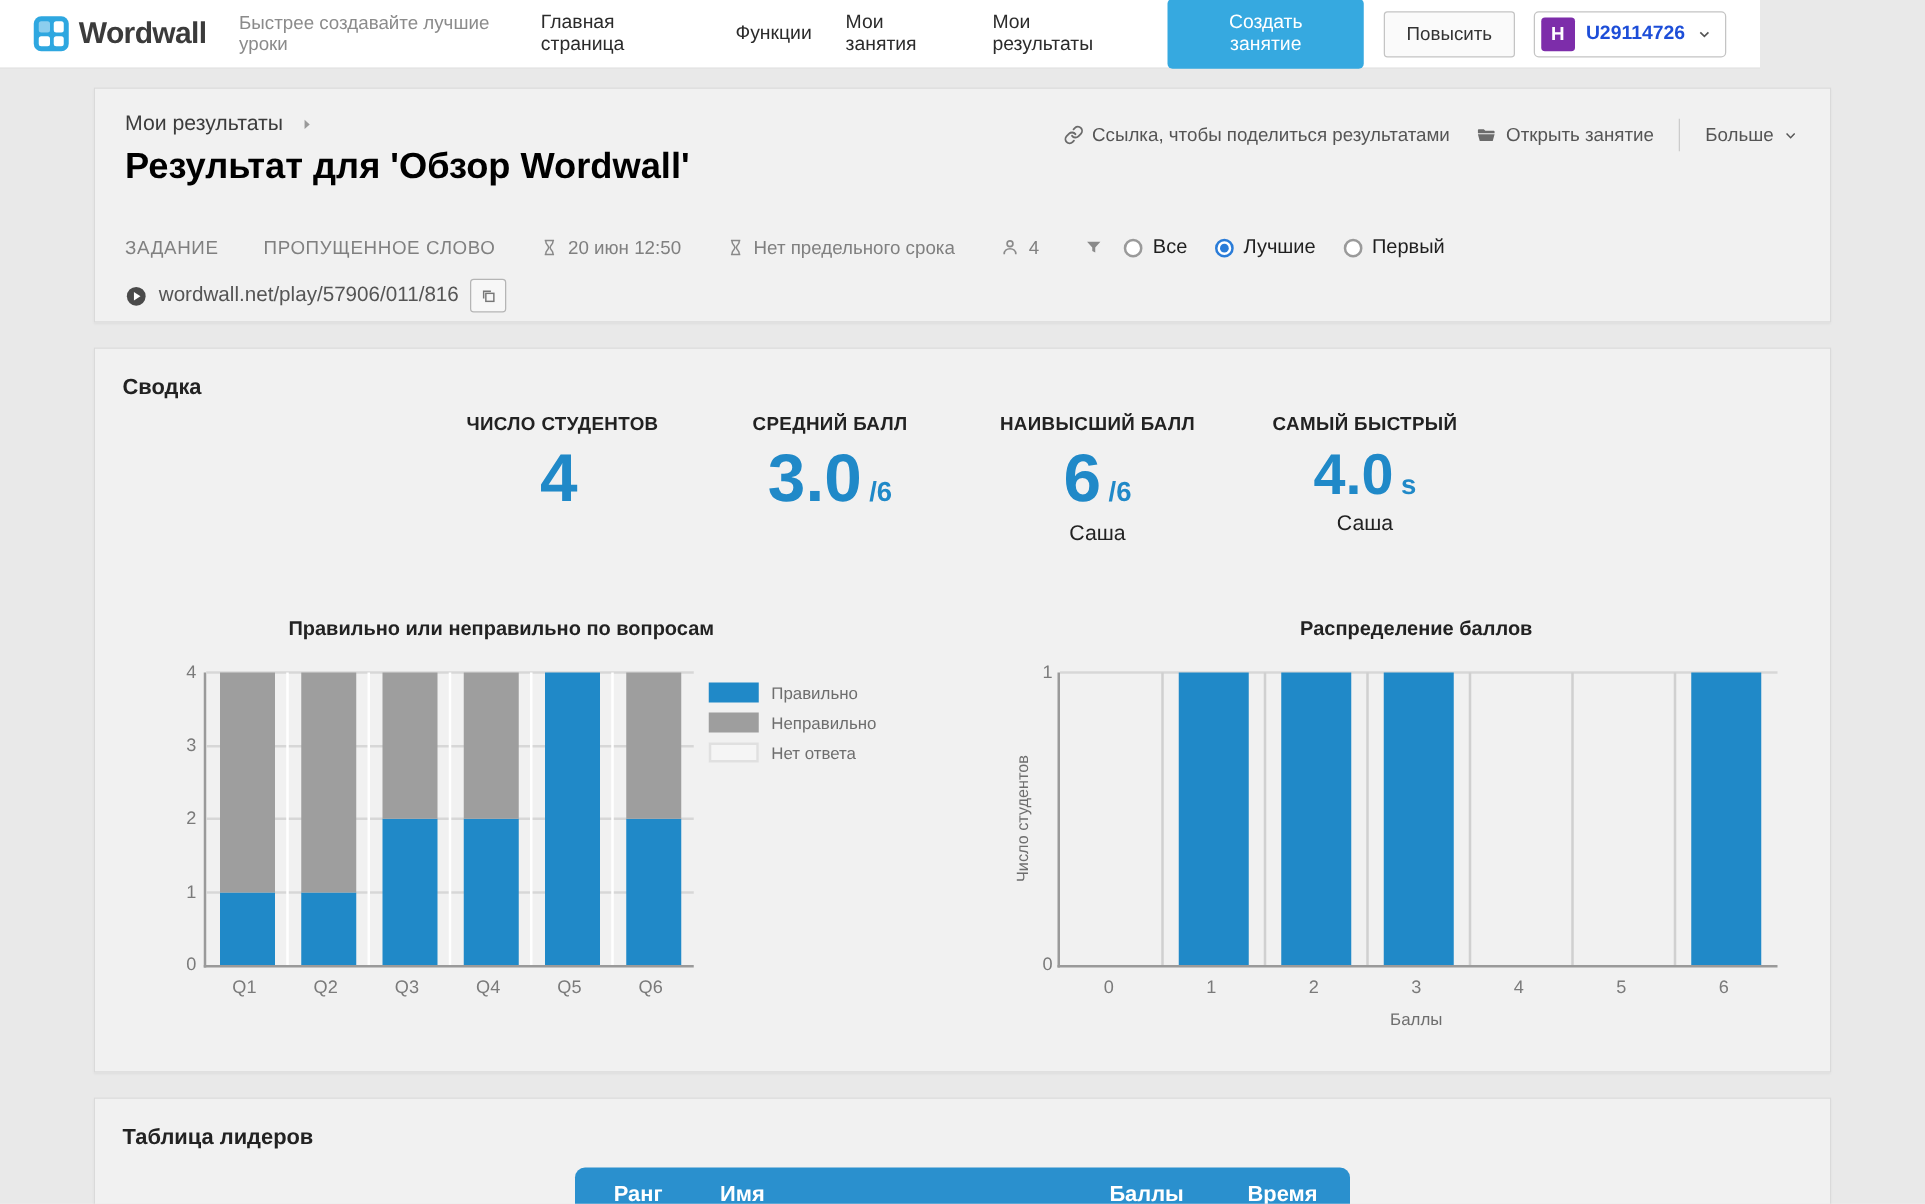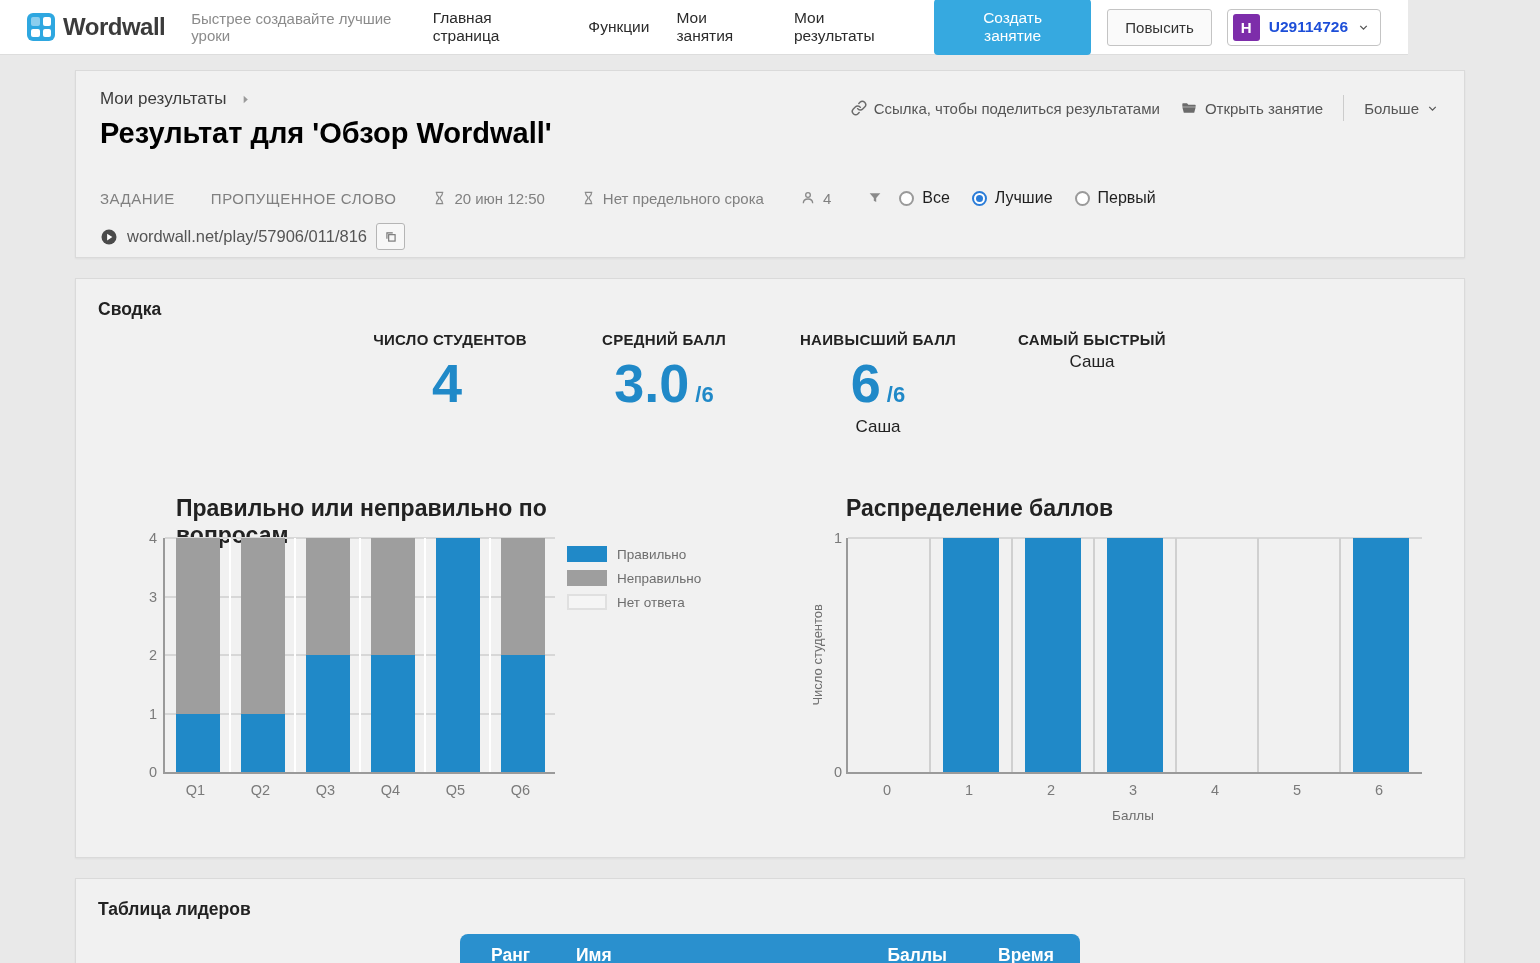--- a/index.html
+++ b/index.html
@@ -90,21 +90,21 @@
   .stats-row{position:absolute;left:267px;top:52px;width:856px;display:flex;}
   .stat{width:214px;text-align:center;}
   .stat-label{font-size:15px;font-weight:bold;color:#222;letter-spacing:.3px;}
   .stat-value-row{margin-top:6px;display:flex;justify-content:center;align-items:baseline;}
   .stat-value{font-size:54px;font-weight:bold;color:#2089c8;line-height:1.1;}
   .stat.small .stat-value{font-size:46px;}
   .stat-suffix{font-size:22px;font-weight:bold;color:#2089c8;margin-left:6px;}
   .stat-name{margin-top:4px;font-size:17px;color:#222;min-height:20px;}
 
   
-  .chart-title{position:absolute;font-size:23px;font-weight:bold;color:#222;text-align:left;}
+  .chart-title{position:absolute;font-size:16px;font-weight:bold;color:#222;text-align:center;}
   #chart0-title{left:100px;top:216px;width:450px;}
   #chart1-title{left:770px;top:216px;width:574px;}
   .chart{position:absolute;}
   #chart0{left:55px;top:259px;width:680px;height:300px;}
   #chart1{left:740px;top:259px;width:650px;height:300px;}
   .plot{
     position:absolute;top:0;
     border-left:2px solid #9a9a9a;border-bottom:2px solid #9a9a9a;box-sizing:content-box;
   }
   #chart0 .plot{left:32px;width:390px;height:234px;}
@@ -299,20 +299,24 @@
     <div class="stat">
       <div class="stat-label">НАИВЫСШИЙ БАЛЛ</div>
       <div class="stat-value-row">
           <span class="stat-value">6</span>
           <span class="stat-suffix">/6</span>
         </div>
       <div class="stat-name">Саша</div>
     </div>
     <div class="stat small">
       <div class="stat-label">САМЫЙ БЫСТРЫЙ</div>
+      <div class="stat-value-row">
+          <span class="stat-value">4.0</span>
+          <span class="stat-suffix">s</span>
+        </div>
       <div class="stat-name">Саша</div>
     </div>
   </div>
 
   <div class="chart-title" id="chart0-title">Правильно или неправильно по вопросам</div>
   <div class="chart-title" id="chart1-title">Распределение баллов</div>
 
   <div class="chart" id="chart0">
     <div class="ylabels">
         <div class="ylab" style="bottom: -8px;">0</div>

